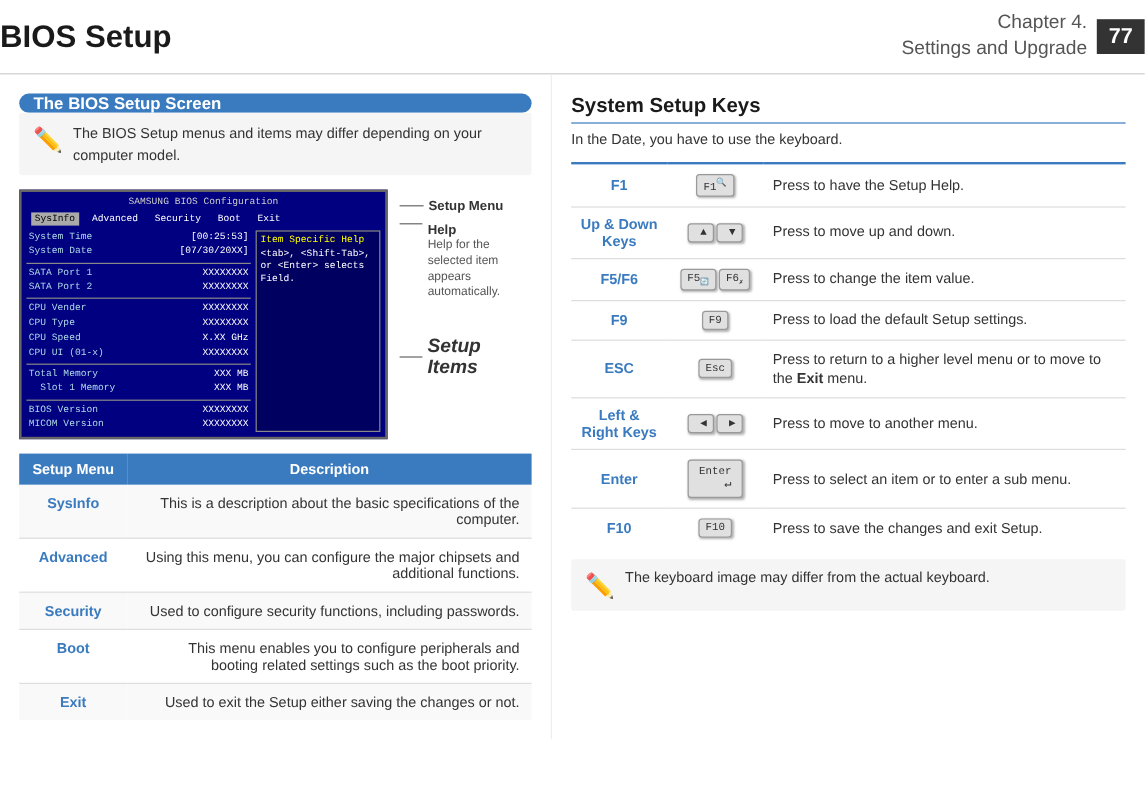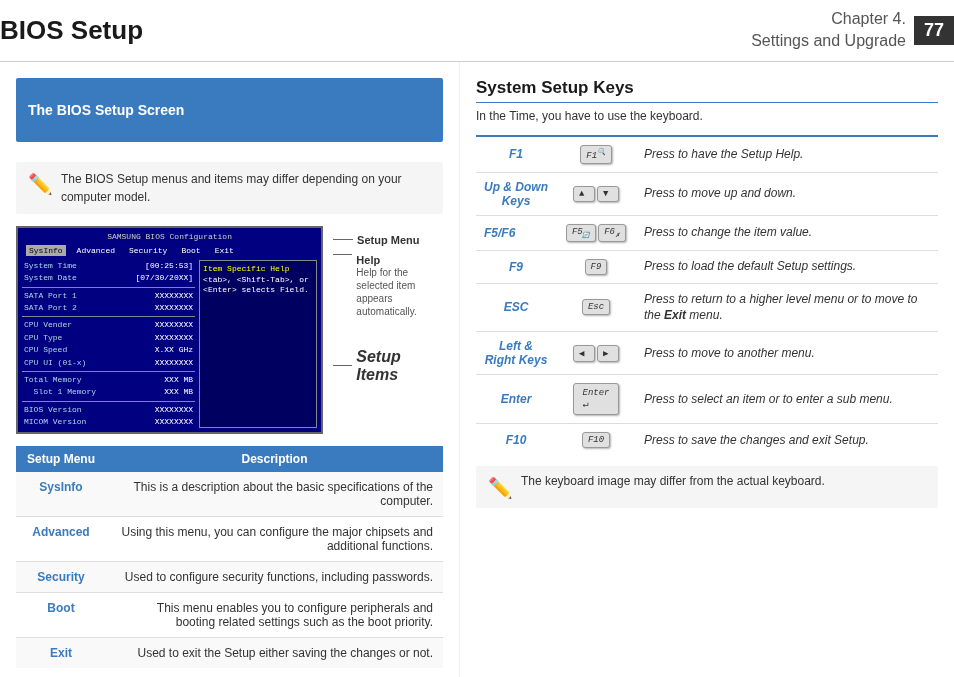--- a/index.html
+++ b/index.html
@@ -54,23 +54,23 @@
       width: 460px;
       padding: 16px;
       border-right: 1px solid #eee;
     }
 
     .section-title-box {
       background: #3a7bbf;
       color: #fff;
       font-size: 14px;
       font-weight: bold;
-      padding: 24px 12px;
-      margin-bottom: 20px;
-      border-radius: 2px;
+      padding: 0 12px;
+      margin-bottom: 0;
+      border-radius: 14px;
     }
 
     .note-box {
       display: flex;
       align-items: flex-start;
       gap: 8px;
       background: #f5f5f5;
       padding: 8px 12px;
       margin-bottom: 12px;
       border-radius: 2px;
@@ -129,21 +129,21 @@
       justify-content: space-between;
       font-size: 8px;
       color: #fff;
       padding: 1px 2px;
       line-height: 1.3;
     }
     .bios-row-label { color: #add8e6; }
     .bios-row-val { color: #fff; }
     .bios-separator { border-top: 1px solid #888; margin: 2px 0; }
     .bios-help-box {
-      width: 118px;
+      width: 104px;
       border: 1px solid #888;
       background: #000060;
       padding: 3px;
       font-size: 8px;
       color: #fff;
     }
     .bios-help-title {
       color: #ffff00;
       margin-bottom: 2px;
       font-size: 8px;
@@ -212,21 +212,20 @@
     .keys-table thead tr th {
       background: #fff;
       border-bottom: 2px solid #3a7bbf;
       padding: 0;
       height: 0;
     }
     .keys-table tbody tr td {
       padding: 7px 8px;
       border-bottom: 1px solid #ddd;
       vertical-align: middle;
-      font-style: italic;
     }
     .keys-table tbody tr td:first-child {
       font-weight: bold;
       color: #3a7bbf;
       text-align: center;
       width: 80px;
     }
     .keys-table tbody tr td:nth-child(2) {
       width: 80px;
       text-align: center;
@@ -244,21 +243,21 @@
       display: inline-block;
       background: #e0e0e0;
       border: 1px solid #999;
       border-radius: 3px;
       padding: 2px 5px;
       font-size: 9px;
       font-family: 'Courier New', monospace;
       box-shadow: 1px 1px 2px rgba(0,0,0,0.3);
       margin: 1px;
       min-width: 22px;
-      text-align: left;
+      text-align: right;
     }
 
     .note-bottom {
       display: flex;
       align-items: flex-start;
       gap: 8px;
       background: #f5f5f5;
       padding: 8px 12px;
       margin-top: 10px;
       border-radius: 2px;
@@ -411,21 +410,21 @@
       <td>Used to exit the Setup either saving the changes or not.</td>
     </tr>
         </tbody>
     </table>
 
   </div>
 
   <div class="right-panel">
 
     <div class="right-section-title">System Setup Keys</div>
-    <div class="right-intro">In the Time, you have to use the keyboard.</div>
+    <div class="right-intro">In the Date, you have to use the keyboard.</div>
 
     <table class="keys-table">
       <thead>
         <tr>
           <th></th>
           <th></th>
           <th></th>
         </tr>
       </thead>
       <tbody id="keys-table-body">
@@ -433,21 +432,21 @@
       <td style="font-weight:bold;color:#3a7bbf;text-align:center;">F1</td>
       <td><span class="key-btn">F1<sup style="font-size:7px">🔍</sup></span></td>
       <td>Press to have the Setup Help.</td>
     </tr>
           <tr>
       <td style="font-weight:bold;color:#3a7bbf;text-align:center;">Up &amp; Down Keys</td>
       <td><span class="key-btn">▲</span><span class="key-btn">▼</span></td>
       <td>Press to move up and down.</td>
     </tr>
           <tr>
-      <td style="font-weight:bold;color:#3a7bbf;text-align:left;">F5/F6</td>
+      <td style="font-weight:bold;color:#3a7bbf;text-align:center;">F5/F6</td>
       <td><span class="key-btn">F5<sub style="font-size:6px">🔄</sub></span><span class="key-btn">F6<sub style="font-size:6px">✗</sub></span></td>
       <td>Press to change the item value.</td>
     </tr>
           <tr>
       <td style="font-weight:bold;color:#3a7bbf;text-align:center;">F9</td>
       <td><span class="key-btn">F9</span></td>
       <td>Press to load the default Setup settings.</td>
     </tr>
           <tr>
       <td style="font-weight:bold;color:#3a7bbf;text-align:center;">ESC</td>

